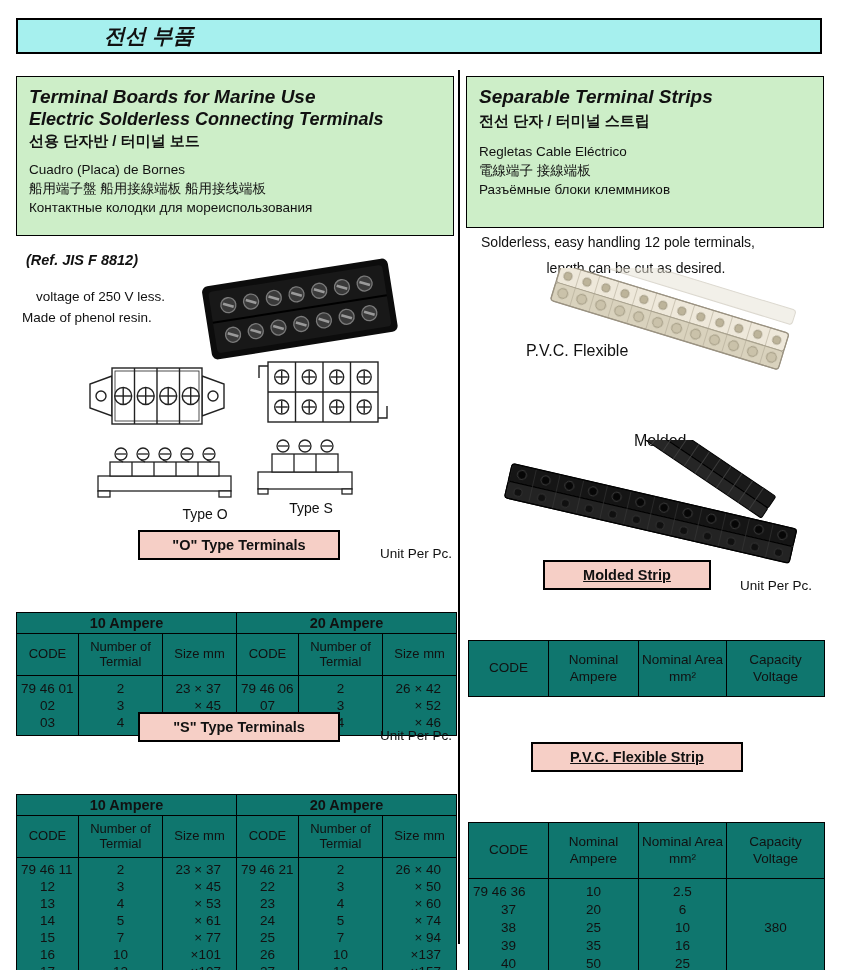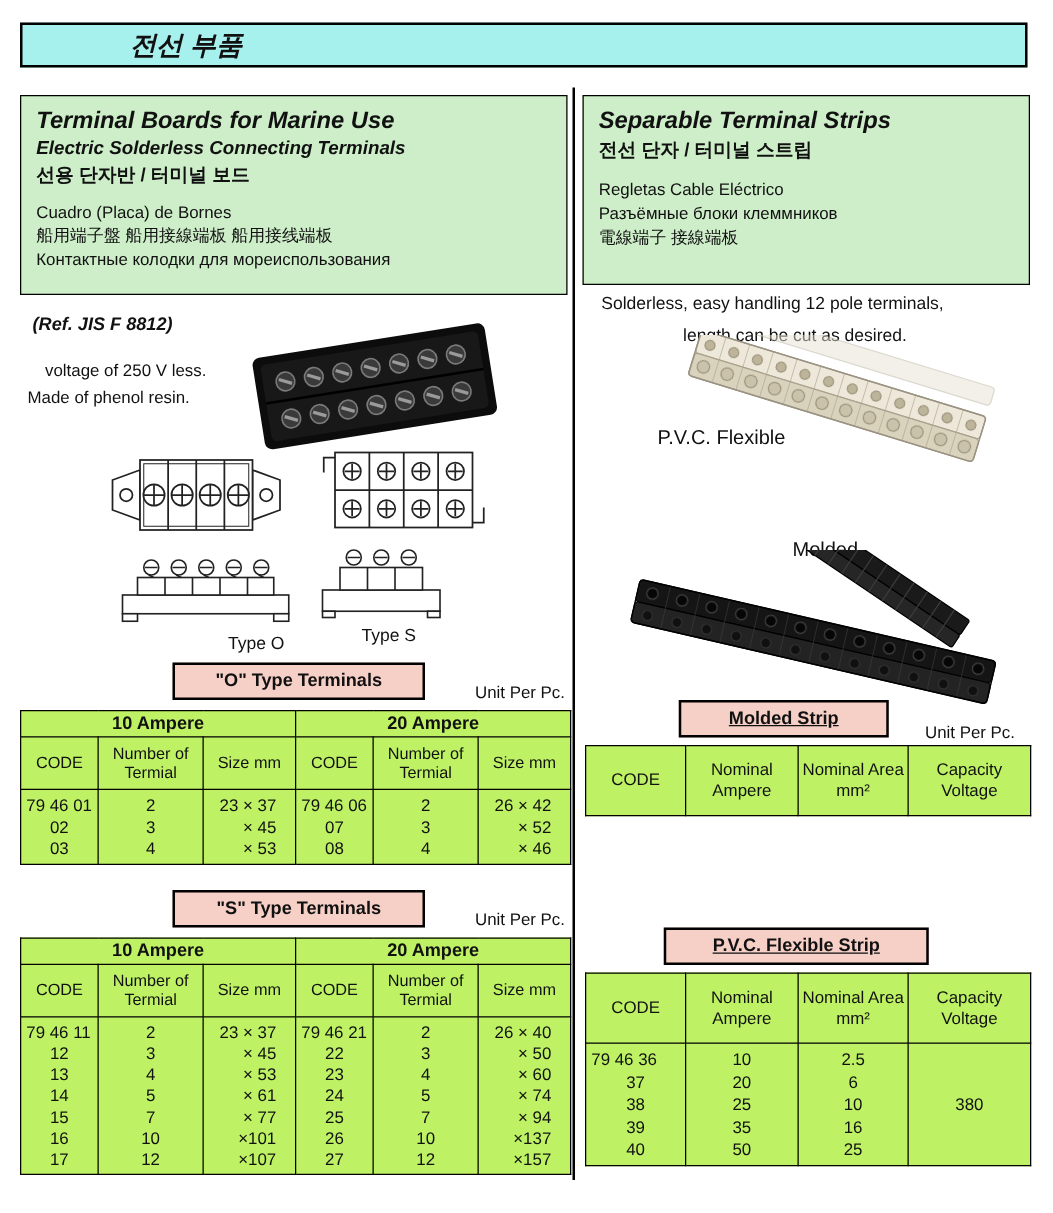--- a/index.html
+++ b/index.html
@@ -13,40 +13,40 @@
             border:2.5px solid #000; display:flex; align-items:center; padding-left:46px; }
   .banner .t { font-size:21px; font-weight:bold; font-style:italic; }
   .banner .ko { margin-left:40px; }
 
   
   .vdiv { left:458px; top:70px; width:2px; height:874px; background:#000; }
 
   
   .greenbox { background:var(--green,#cdeec8); border:1.6px solid #000; padding:7px 12px; }
   .gb-title { font-size:19px; font-weight:bold; font-style:italic; line-height:25px; }
-  .gb-sub   { font-size:15px; font-weight:bold; font-style:italic; line-height:20px; }
+  .gb-sub   { font-size:18px; font-weight:bold; font-style:italic; line-height:20px; }
   .gb-ko    { font-size:15px; font-weight:bold; line-height:23px; }
   .gb-small { font-size:13.5px; line-height:19px; }
   .gb-gap   { height:8px; }
 
   
   .ref   { font-size:14.5px; font-weight:bold; font-style:italic; }
   .note  { font-size:13.5px; }
   .desc  { font-size:14px; text-align:center; }
   .photolabel { font-size:16px; }
   .typelabel  { font-size:14px; text-align:center; }
   .unit  { font-size:13.5px; text-align:right; }
 
   
   .pinkbox { background:var(--pink,#f6cfc6); border:2px solid #000; display:flex;
              align-items:center; justify-content:center; font-size:14.5px; font-weight:bold; }
   .pinkbox.ul span { text-decoration:underline; }
 
   
-  table.tbl { border-collapse:collapse; table-layout:fixed; background:#bef264; }
+  table.tbl { border-collapse:collapse; table-layout:fixed; background:#0f766e;margin-top:44px; }
   table.tbl td { border:1.6px solid #000; text-align:center; vertical-align:middle;
                  font-size:13.5px; padding:1px 2px; overflow:hidden; }
   tr.grp td { height:21px; font-weight:bold; font-size:14.5px; }
   tr.ch  td { height:42px; font-size:13px; line-height:1.12; }
   tr.ch2 td { height:56px; font-size:13.5px; line-height:1.2; }
   td.ct { vertical-align:top; padding-top:3px; }
   td.ct div { line-height:17px; }
   table.rt td.ct div { line-height:18px; }
   td.codes div { }
   td.codes div:first-child { text-align:left; padding-left:2px; }
@@ -368,22 +368,22 @@
           </td>
       </tr>
     </tbody>
   </table>
 
   <div class="abs greenbox" style="left:466px; top:76px; width:358px; height:152px;">
     <div class="gb-title">Separable Terminal Strips</div>
     <div class="gb-ko">전선 단자 / 터미널 스트립</div>
     <div class="gb-gap" style="height:10px;"></div>
     <div class="gb-small">Regletas Cable Eléctrico</div>
+    <div class="gb-small">電線端子  接線端板</div>
     <div class="gb-small">Разъёмные блоки клеммников</div>
-    <div class="gb-small">電線端子  接線端板</div>
   </div>
 
   <div class="abs desc" style="left:440px; top:234px; width:356px;">Solderless, easy handling 12 pole terminals,</div>
   <div class="abs desc" style="left:466px; top:260px; width:340px;">length can  be cut as desired.</div>
 
   <svg class="abs" style="left:538px; top:268px;" width="262" height="118" viewBox="0 0 262 118">
     <defs>
       <pattern id="pvcseg" x="10" y="30" width="19.84" height="38" patternUnits="userSpaceOnUse">
         <line x1="0" y1="0" x2="0" y2="38" stroke="#a9a28e" stroke-width="1"></line>
         <circle cx="9.9" cy="10" r="4" fill="#bdb49a" stroke="#948c74" stroke-width="0.8"></circle>

